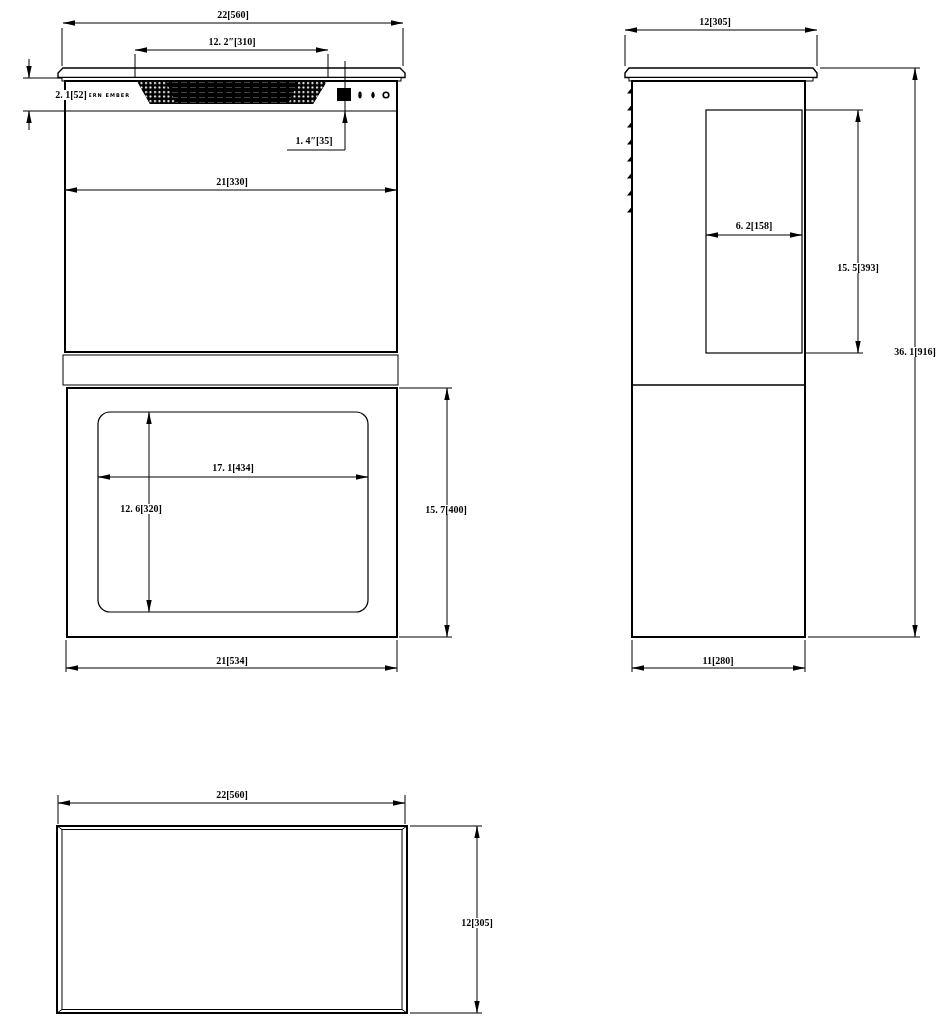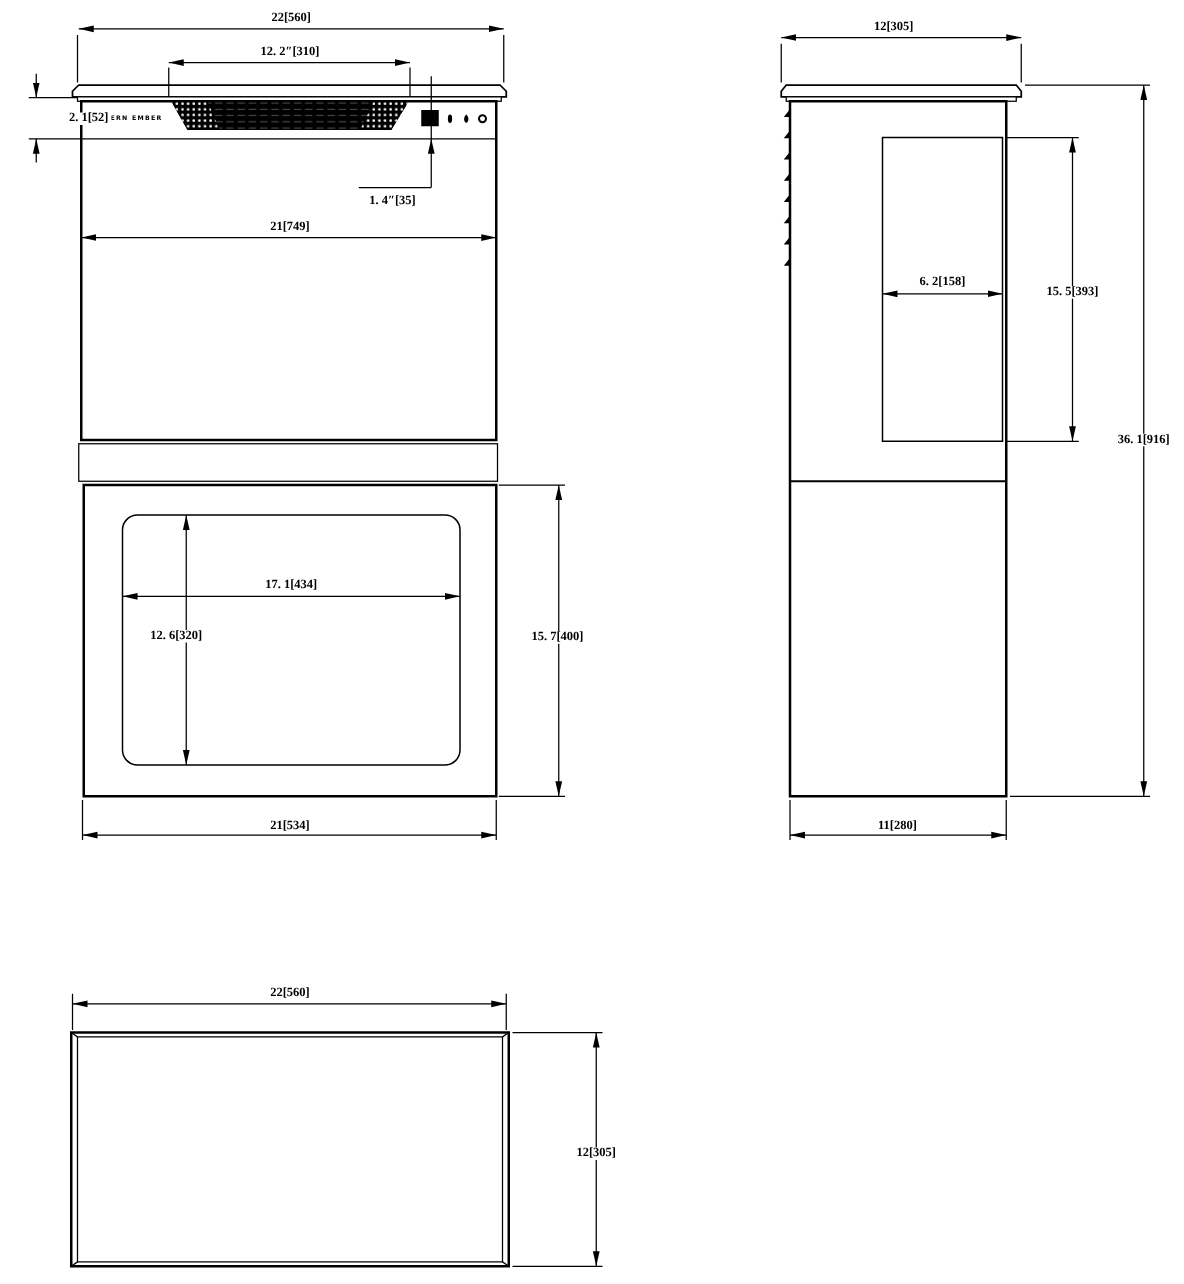--- a/index.html
+++ b/index.html
@@ -169,29 +169,29 @@
     <line x1="410" y1="1013" x2="482" y2="1013"></line>
     <line x1="477" y1="826" x2="477" y2="1013" marker-start="url(#arr)" marker-end="url(#arr)"></line>
   </g>
 </svg>
 
 <div class="brand" style="left:101px;top:95px;">MODERN EMBER</div>
 
 <div class="dim" style="left:233px;top:15px;">22[560]</div>
 <div class="dim" style="left:232px;top:42px;">12. 2″[310]</div>
 <div class="dim" style="left:29px;top:95px;margin-left:42px;">2. 1[52]</div>
-<div class="dim" style="left:314px;top:141px;margin-top:20px;">1. 4″[35]</div>
-<div class="dim" style="left:232px;top:182px;">21[749]</div>
+<div class="dim" style="left:314px;top:141px;">1. 4″[35]</div>
+<div class="dim" style="left:232px;top:182px;">21[330]</div>
 <div class="dim" style="left:233px;top:468px;">17. 1[434]</div>
 <div class="dim" style="left:141px;top:509px;">12. 6[320]</div>
 <div class="dim" style="left:446px;top:510px;">15. 7[400]</div>
 <div class="dim" style="left:232px;top:661px;text-align:right;">21[534]</div>
 
 <div class="dim" style="left:715px;top:22px;">12[305]</div>
 <div class="dim" style="left:754px;top:226px;">6. 2[158]</div>
-<div class="dim" style="left:858px;top:234px;">15. 5[393]</div>
+<div class="dim" style="left:858px;top:268px;">15. 5[393]</div>
 <div class="dim" style="left:915px;top:352px;">36. 1[916]</div>
 <div class="dim" style="left:718px;top:661px;text-align:right;">11[280]</div>
 
 <div class="dim" style="left:232px;top:795px;">22[560]</div>
 <div class="dim" style="left:477px;top:923px;">12[305]</div>
 
 </div>
 
 </body></html>

